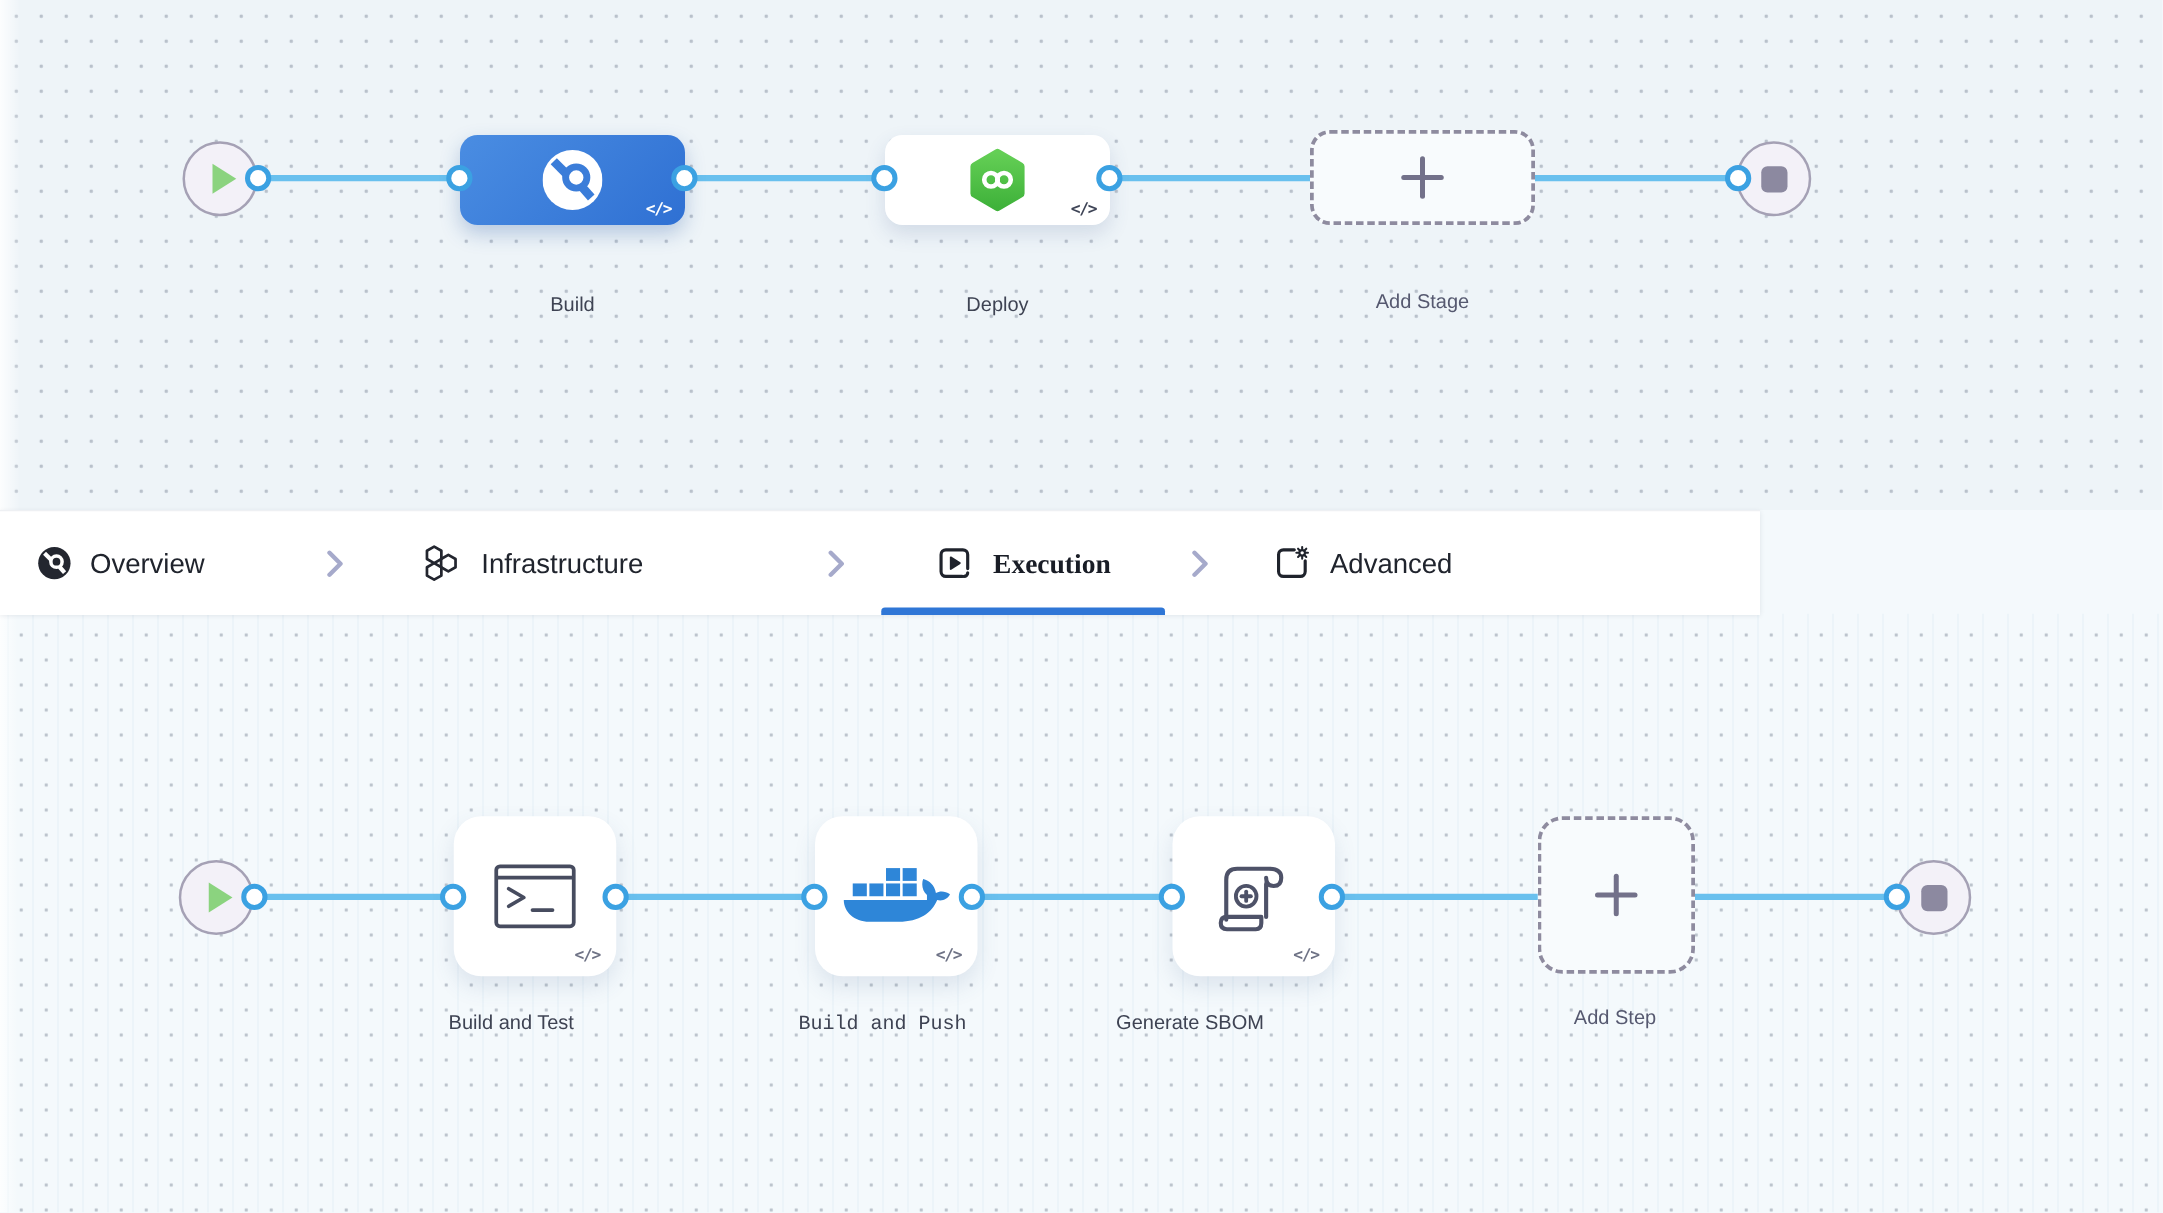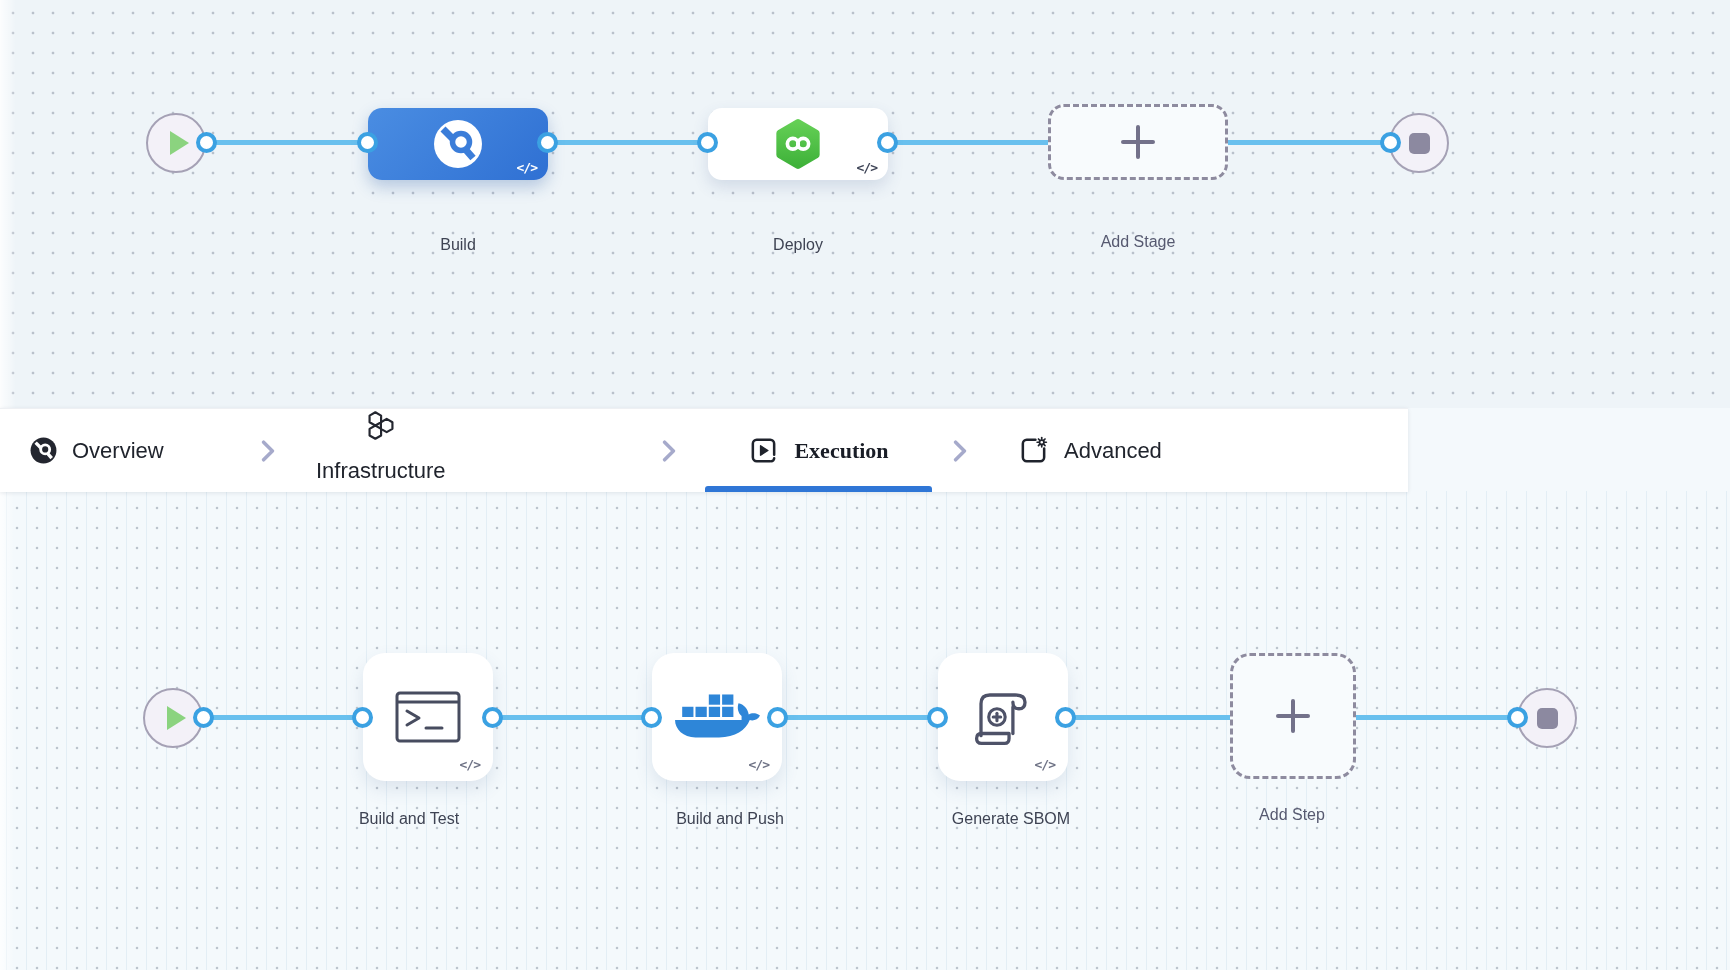--- a/index.html
+++ b/index.html
@@ -162,21 +162,21 @@
       <circle cx="27" cy="22" r="8" fill="none" stroke="#ffffff" stroke-width="5"></circle>
       <line x1="31.5" y1="29.5" x2="38.5" y2="37.5" stroke="#ffffff" stroke-width="6"></line>
     </svg>
     <span class="tab-label">Overview</span>
   </div>
 
   <svg class="chev" style="left:259px;" width="18" height="22" viewBox="0 0 12 20">
     <path d="M2,2 L10,10 L2,18" fill="none" stroke="#a6aacb" stroke-width="3.2" stroke-linecap="round" stroke-linejoin="round"></path>
   </svg>
 
-  <div class="tab" style="left:316px;flex-direction:column;">
+  <div class="tab" style="left:336px;">
     <svg width="34" height="34" viewBox="0 0 36 36" fill="none" stroke="#23262f" stroke-width="2.3" stroke-linejoin="round">
       <polygon points="12,3.5 18.1,7 18.1,14 12,17.5 5.9,14 5.9,7"></polygon>
       <polygon points="12,17.5 18.1,21 18.1,28 12,31.5 5.9,28 5.9,21"></polygon>
       <polygon points="24,10.5 30.1,14 30.1,21 24,24.5 17.9,21 17.9,14"></polygon>
     </svg>
     <span class="tab-label">Infrastructure</span>
   </div>
 
   <svg class="chev" style="left:660px;" width="18" height="22" viewBox="0 0 12 20">
     <path d="M2,2 L10,10 L2,18" fill="none" stroke="#a6aacb" stroke-width="3.2" stroke-linecap="round" stroke-linejoin="round"></path>
@@ -250,36 +250,36 @@
       <rect x="8" y="21" width="11" height="10"></rect>
       <rect x="21" y="21" width="11" height="10"></rect>
       <rect x="34" y="21" width="11" height="10"></rect>
       <rect x="47" y="21" width="11" height="10"></rect>
       <rect x="34" y="9" width="11" height="10"></rect>
       <rect x="47" y="9" width="11" height="10"></rect>
       <path d="M1,34 C1,43 9,51 21,51 H44 C60,51 70,44 74,34 C78,35 82,33.5 84,29.5 C80,26.5 75.5,27 73,28.5 C72,22.5 68,18.5 63,17.5 C61.5,22 62.5,27 66,30 L66,34 Z"></path>
     </svg>
     <span class="badge on-step">&lt;/&gt;</span>
   </div>
-  <div class="g-label" style="left:620px;top:307px;">
+  <div class="g-label" style="left:596px;top:307px;font-family:Liberation Mono, monospace;">
     <div>Build and Push</div>
   </div>
 
   <div class="step-box" style="left:938px;top:162px;">
     <svg width="70" height="66" viewBox="0 0 60 60" fill="none" stroke="#4e5268" stroke-width="3" stroke-linecap="round" stroke-linejoin="round">
       <path d="M10,47 V18 Q10,10 18,10 H41 Q50,10 50,16.5 Q50,22.5 44.5,22.5 Q39,22.5 39,16.5"></path>
       <path d="M39,21 V45"></path>
       <path d="M35.5,45 H10.5 Q6,45 6,49.5 Q6,54 10.5,54 H31.5 Q35.5,54 35.5,49.5 V45"></path>
       <circle cx="24.5" cy="30" r="7.5" stroke-width="2.8"></circle>
       <line x1="24.5" y1="26.6" x2="24.5" y2="33.4" stroke-width="2.8"></line>
       <line x1="21.1" y1="30" x2="27.9" y2="30" stroke-width="2.8"></line>
     </svg>
     <span class="badge on-step">&lt;/&gt;</span>
   </div>
-  <div class="g-label" style="left:901px;top:307px;">
+  <div class="g-label" style="left:842px;top:307px;">
     <div>Generate SBOM</div>
   </div>
 
   <div class="dashed-box" style="left:1230px;top:162px;width:126px;height:126px;border-radius:20px;">
     <div class="plus"></div>
   </div>
   <div class="g-label dim" style="left:1182px;top:303px;">Add Step</div>
 
   <div class="node-circle" style="left:1517px;top:197px;">
     <div class="stop-sq"></div>

